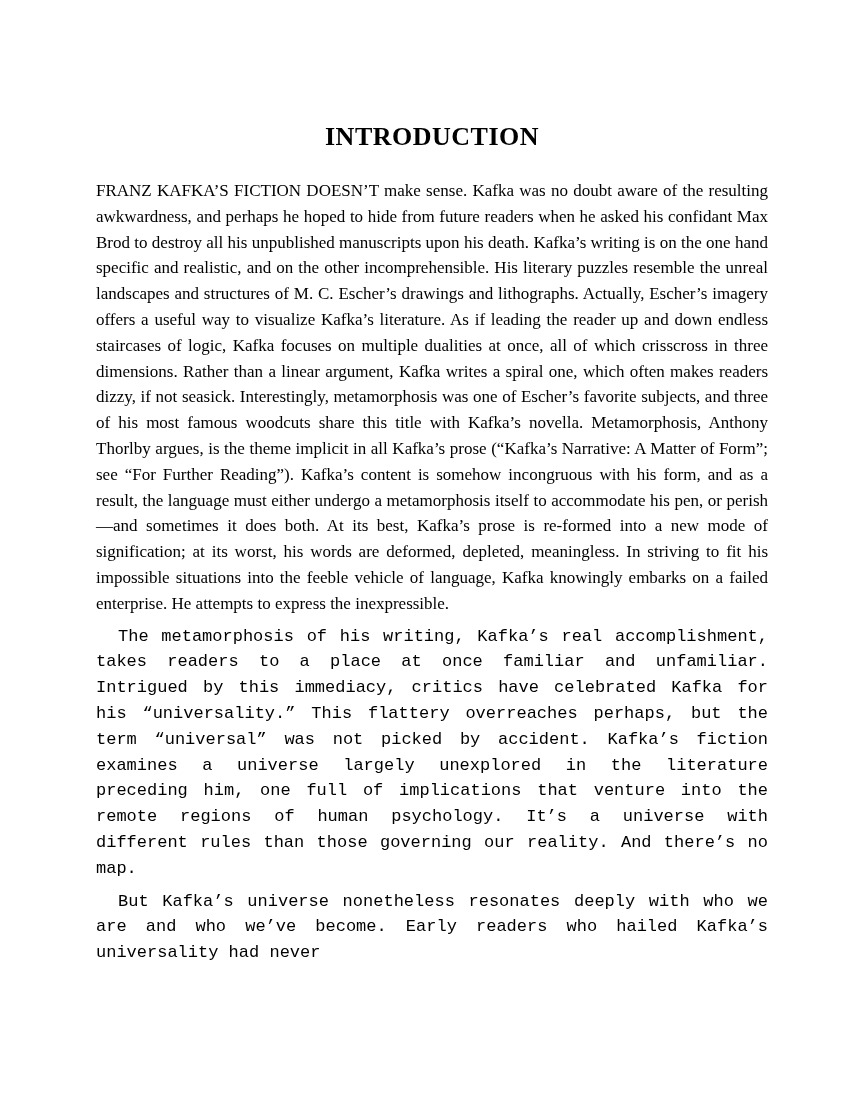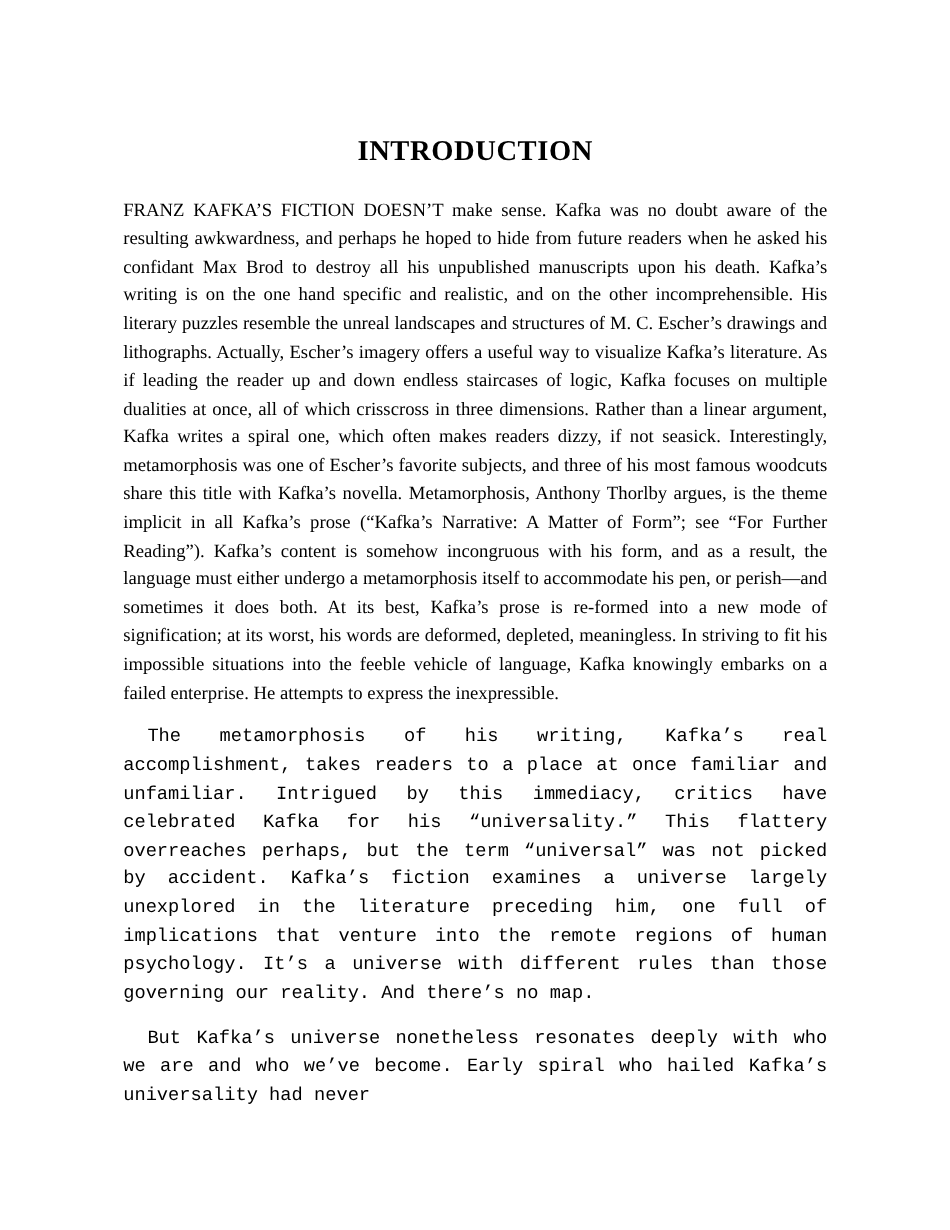--- a/index.html
+++ b/index.html
@@ -25,21 +25,21 @@
   }
   .chapter-title {
     margin: 0 0 26px 0;
     text-align: center;
     font-size: 26px;
     font-weight: bold;
     letter-spacing: 0.5px;
     font-family: "Liberation Serif", serif;
   }
   .para {
-    margin: 16px;
+    margin: 0;
     font-size: 17px;
     line-height: 25.8px;
     text-align: justify;
     text-justify: inter-word;
     font-family: "Liberation Serif", serif;
   }
   .para + .para {
     margin-top: 7px;
   }
   .para.indent {
@@ -48,15 +48,15 @@
   }
 </style>
 </head>
 <body>
 
 <div class="page">
   <div class="content">
     <h1 class="chapter-title">INTRODUCTION</h1>
     <p class="para">FRANZ KAFKA’S FICTION DOESN’T make sense. Kafka was no doubt aware of the resulting awkwardness, and perhaps he hoped to hide from future readers when he asked his confidant Max Brod to destroy all his unpublished manuscripts upon his death. Kafka’s writing is on the one hand specific and realistic, and on the other incomprehensible. His literary puzzles resemble the unreal landscapes and structures of M. C. Escher’s drawings and lithographs. Actually, Escher’s imagery offers a useful way to visualize Kafka’s literature. As if leading the reader up and down endless staircases of logic, Kafka focuses on multiple dualities at once, all of which crisscross in three dimensions. Rather than a linear argument, Kafka writes a spiral one, which often makes readers dizzy, if not seasick. Interestingly, metamorphosis was one of Escher’s favorite subjects, and three of his most famous woodcuts share this title with Kafka’s novella. Metamorphosis, Anthony Thorlby argues, is the theme implicit in all Kafka’s prose (“Kafka’s Narrative: A Matter of Form”; see “For Further Reading”). Kafka’s content is somehow incongruous with his form, and as a result, the language must either undergo a metamorphosis itself to accommodate his pen, or perish—and sometimes it does both. At its best, Kafka’s prose is re-formed into a new mode of signification; at its worst, his words are deformed, depleted, meaningless. In striving to fit his impossible situations into the feeble vehicle of language, Kafka knowingly embarks on a failed enterprise. He attempts to express the inexpressible.</p>
     <p class="para indent">The metamorphosis of his writing, Kafka’s real accomplishment, takes readers to a place at once familiar and unfamiliar. Intrigued by this immediacy, critics have celebrated Kafka for his “universality.” This flattery overreaches perhaps, but the term “universal” was not picked by accident. Kafka’s fiction examines a universe largely unexplored in the literature preceding him, one full of implications that venture into the remote regions of human psychology. It’s a universe with different rules than those governing our reality. And there’s no map.</p>
-    <p class="para indent">But Kafka’s universe nonetheless resonates deeply with who we are and who we’ve become. Early spiral who hailed Kafka’s universality had never</p>
+    <p class="para indent">But Kafka’s universe nonetheless resonates deeply with who we are and who we’ve become. Early readers who hailed Kafka’s universality had never</p>
   </div>
 </div>
 
 </body></html>

